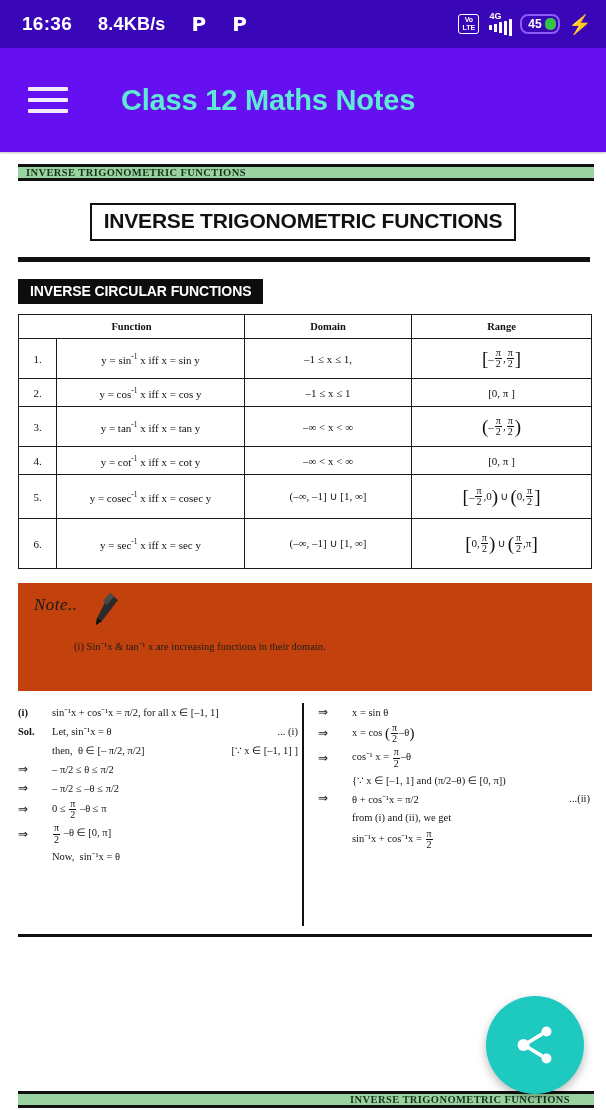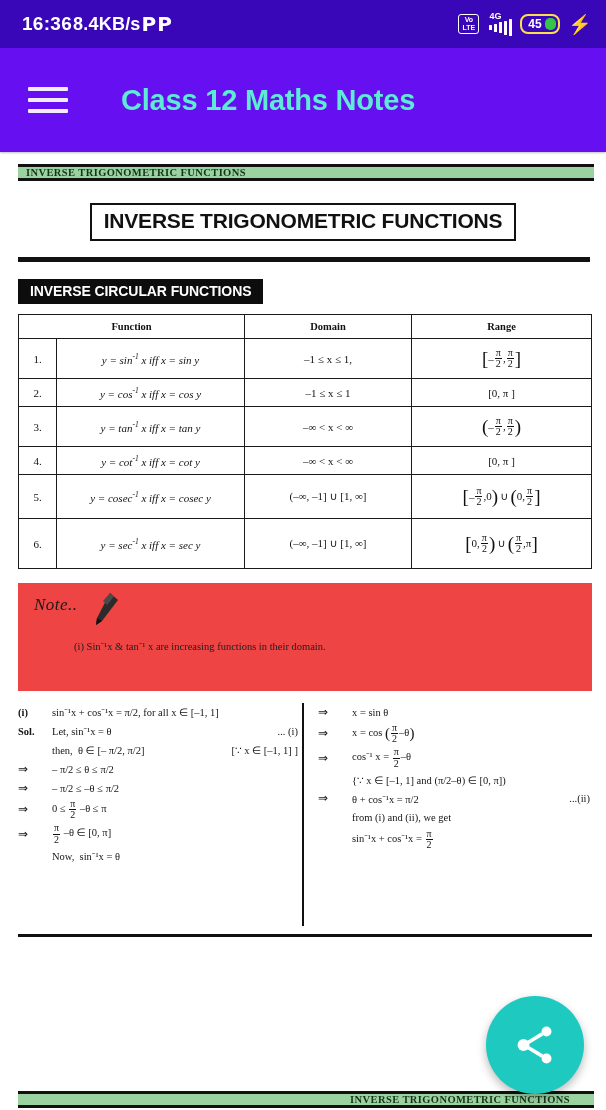--- a/index.html
+++ b/index.html
@@ -10,39 +10,39 @@
     overflow: hidden;
   }
   #app { position: relative; width: 606px; height: 1110px; overflow: hidden; background: #fff; }
 
   
   .statusbar {
     height: 48px; background: #3a07b8;
     display: flex; align-items: center; justify-content: space-between;
     padding: 0 14px 0 22px;
   }
-  .sb-left { display: flex; align-items: center; gap: 1px; }
+  .sb-left { display: flex; align-items: center; gap: 26px; }
   .sb-time { color: #fff; font-size: 19px; font-weight: bold; letter-spacing: .3px; }
   .sb-rate { color: #fff; font-size: 18px; font-weight: bold; letter-spacing: .2px; }
   .p-glyph {
     color: #fff; font-size: 20px; font-weight: bold;
     font-family: "DejaVu Sans", sans-serif; line-height: 1;
   }
   .sb-right { display: flex; align-items: center; gap: 8px; }
   .volte {
     border: 1.6px solid #fff; border-radius: 3px;
     width: 21px; height: 20px;
     display: flex; flex-direction: column; align-items: center; justify-content: center;
     color: #fff; font-size: 7px; font-weight: bold; line-height: 8px;
   }
   .sig { display: flex; align-items: center; position: relative; padding-top: 7px; }
   .sig .g4 { position: absolute; top: -1px; left: 2px; color: #fff; font-size: 9px; font-weight: bold; }
   .sig i { display: block; width: 3.4px; background: #fff; margin-left: 1.6px; border-radius: .5px; }
   .bat {
-    border: 2px solid #fde047; border-radius: 8px; width: 40px; height: 20px;
+    border: 2px solid #8b5cf6; border-radius: 8px; width: 40px; height: 20px;
     display: flex; align-items: center; position: relative; overflow: hidden;
   }
   .bat .fillbar { position: absolute; right: 2px; top: 2px; bottom: 2px; width: 11px; background: #37c24a; border-radius: 5px; }
   .bat span { color: #fff; font-size: 12px; font-weight: bold; padding-left: 6px; position: relative; z-index: 2; }
   .bolt { color: #fff; font-size: 19px; line-height: 1; }
 
   
   .appbar {
     height: 104px; background: #6610f2;
     display: flex; align-items: center; padding-left: 28px;
@@ -93,33 +93,33 @@
   }
   table.tbl th, table.tbl td {
     border: 1.6px solid #1a1a1a; text-align: center; vertical-align: middle;
   }
   table.tbl th { font-size: 10.5px; font-weight: bold; height: 24px; }
   table.tbl td { font-size: 11px; }
   .c-idx { width: 38px; }
   .c-fn  { width: 188px; }
   .c-dom { width: 167px; }
   .c-rng { width: 180px; }
-  td.fn-cell { text-align: left; font-style: italic; }
+  td.fn-cell { text-align: left; }
   sup { font-size: 7.5px; vertical-align: super; }
 
   .frac { display: inline-flex; flex-direction: column; vertical-align: middle;
           text-align: center; line-height: 1.02; margin: 0 1px; font-size: 10px; }
   .frac .n { border-bottom: 1px solid #111; padding: 0 1px; }
   .frac .d { padding: 0 1px; }
   .brk { font-size: 19px; vertical-align: middle; font-family: "Liberation Serif", serif; }
   .brk-s { font-size: 15px; vertical-align: middle; }
 
   
   .note {
-    margin: 14px 14px 0 18px; background: #ef4444; height: 108px;
+    margin: 14px 14px 0 18px; background: #c2410c; height: 108px;
     position: relative; padding: 12px 0 0 16px;
   }
   .note-word {
     font-family: "Liberation Serif", serif; font-style: italic;
     font-size: 17px; color: #1a1a1a; letter-spacing: .5px;
   }
   .pencil { position: absolute; left: 72px; top: 8px; width: 30px; height: 38px; }
   .note-lines { margin: 22px 4px 0 40px; font-family: "Liberation Serif", serif; font-size: 10.5px; color: #1d1d1d; line-height: 20px; }
 
   

